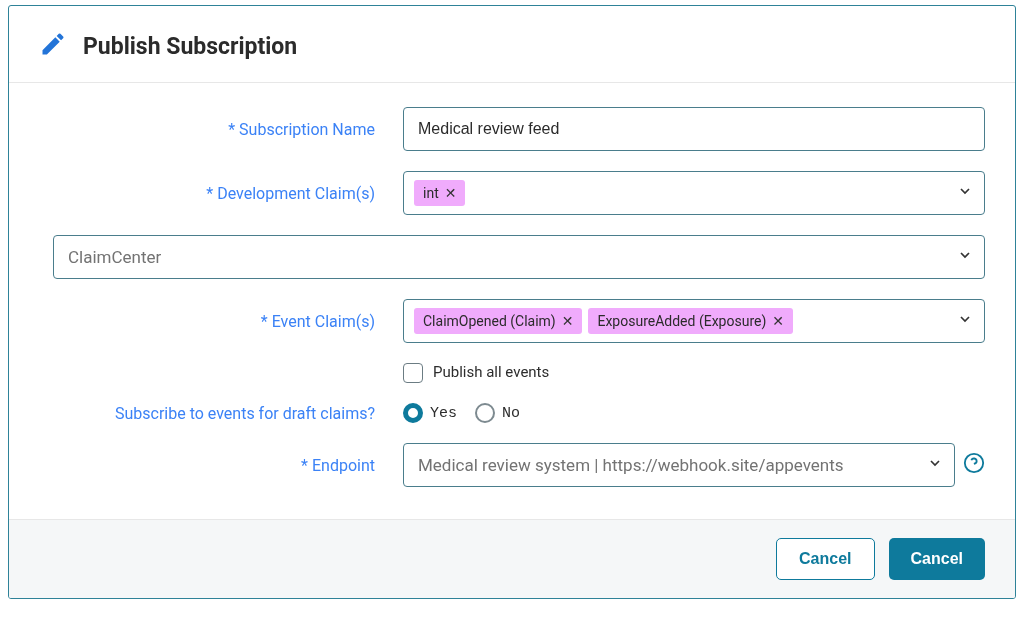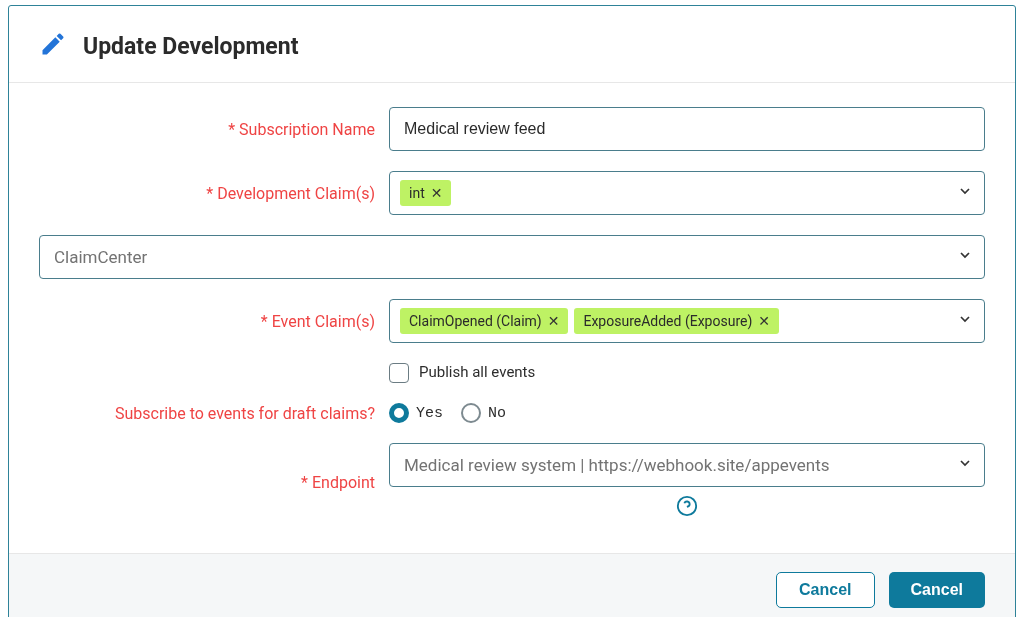--- a/index.html
+++ b/index.html
@@ -36,29 +36,30 @@
     }
     .form-row {
       display: flex;
       align-items: center;
       margin-bottom: 20px;
       gap: 14px;
     }
     .form-row .label {
       width: 336px;
       text-align: right;
-      color: #ef4444;
+      color: #3b82f6;
       font-size: 16px;
       flex-shrink: 0;
     }
     .control-col {
       flex: 1;
       display: flex;
       align-items: center;
       gap: 8px;
+      margin-left: 14px;
     }
     .text-input {
       width: 100%;
       height: 44px;
       padding: 0 14px;
       border: 1px solid #4a7d8c;
       border-radius: 4px;
       font-size: 16px;
       color: #2b2b2b;
       background: #fff;
@@ -91,21 +92,21 @@
       top: 50%;
       transform: translateY(-50%);
       pointer-events: none;
       color: #333;
     }
     .chip {
       display: inline-flex;
       align-items: center;
       gap: 6px;
       padding: 5px 9px;
-      background: #bef264;
+      background: #f0abfc;
       border-radius: 3px;
       font-size: 14px;
       color: #2b2b2b;
     }
     .chip-x {
       font-size: 14px;
       color: #333;
       cursor: pointer;
       line-height: 1;
     }
@@ -152,52 +153,52 @@
     }
     .modal-footer {
       background: #f5f7f8;
       padding: 18px 30px;
       display: flex;
       justify-content: flex-end;
       gap: 14px;
       border-top: 1px solid #e7e7e7;
     }
     .btn {
-      height: 36px;
+      height: 42px;
       padding: 0 22px;
       border-radius: 5px;
       font-size: 16px;
       font-weight: 600;
       cursor: pointer;
       border: none;
     }
     .btn-secondary {
       background: #fff;
       border: 1.5px solid #0e7a9c;
       color: #0e7a9c;
     }
     .btn-primary {
       background: #0e7a9c;
       color: #fff;
     }
-    .endpoint-row .control-col { width: 100%; flex-direction: column; }
+    .endpoint-row .control-col { width: 100%; }
     .endpoint-select { flex: 1; }
   </style>
 </head>
 <body>
 
 <div class="modal">
 
   <div class="modal-header">
     <span class="icon">
       <svg width="28" height="28" viewBox="0 0 24 24" fill="currentColor">
         <path d="M3 17.25V21h3.75l11-11-3.75-3.75-11 11zM20.71 7.04a1 1 0 0 0 0-1.41l-2.34-2.34a1 1 0 0 0-1.41 0l-1.83 1.83 3.75 3.75 1.83-1.83z"></path>
       </svg>
     </span>
-    <h1>Update Development</h1>
+    <h1>Publish Subscription</h1>
   </div>
 
   <div class="modal-body">
 
     <div class="form-row">
       <div class="label">* Subscription Name</div>
       <div class="control-col">
         <input type="text" class="text-input" value="Medical review feed" style="">
       </div>
     </div>

